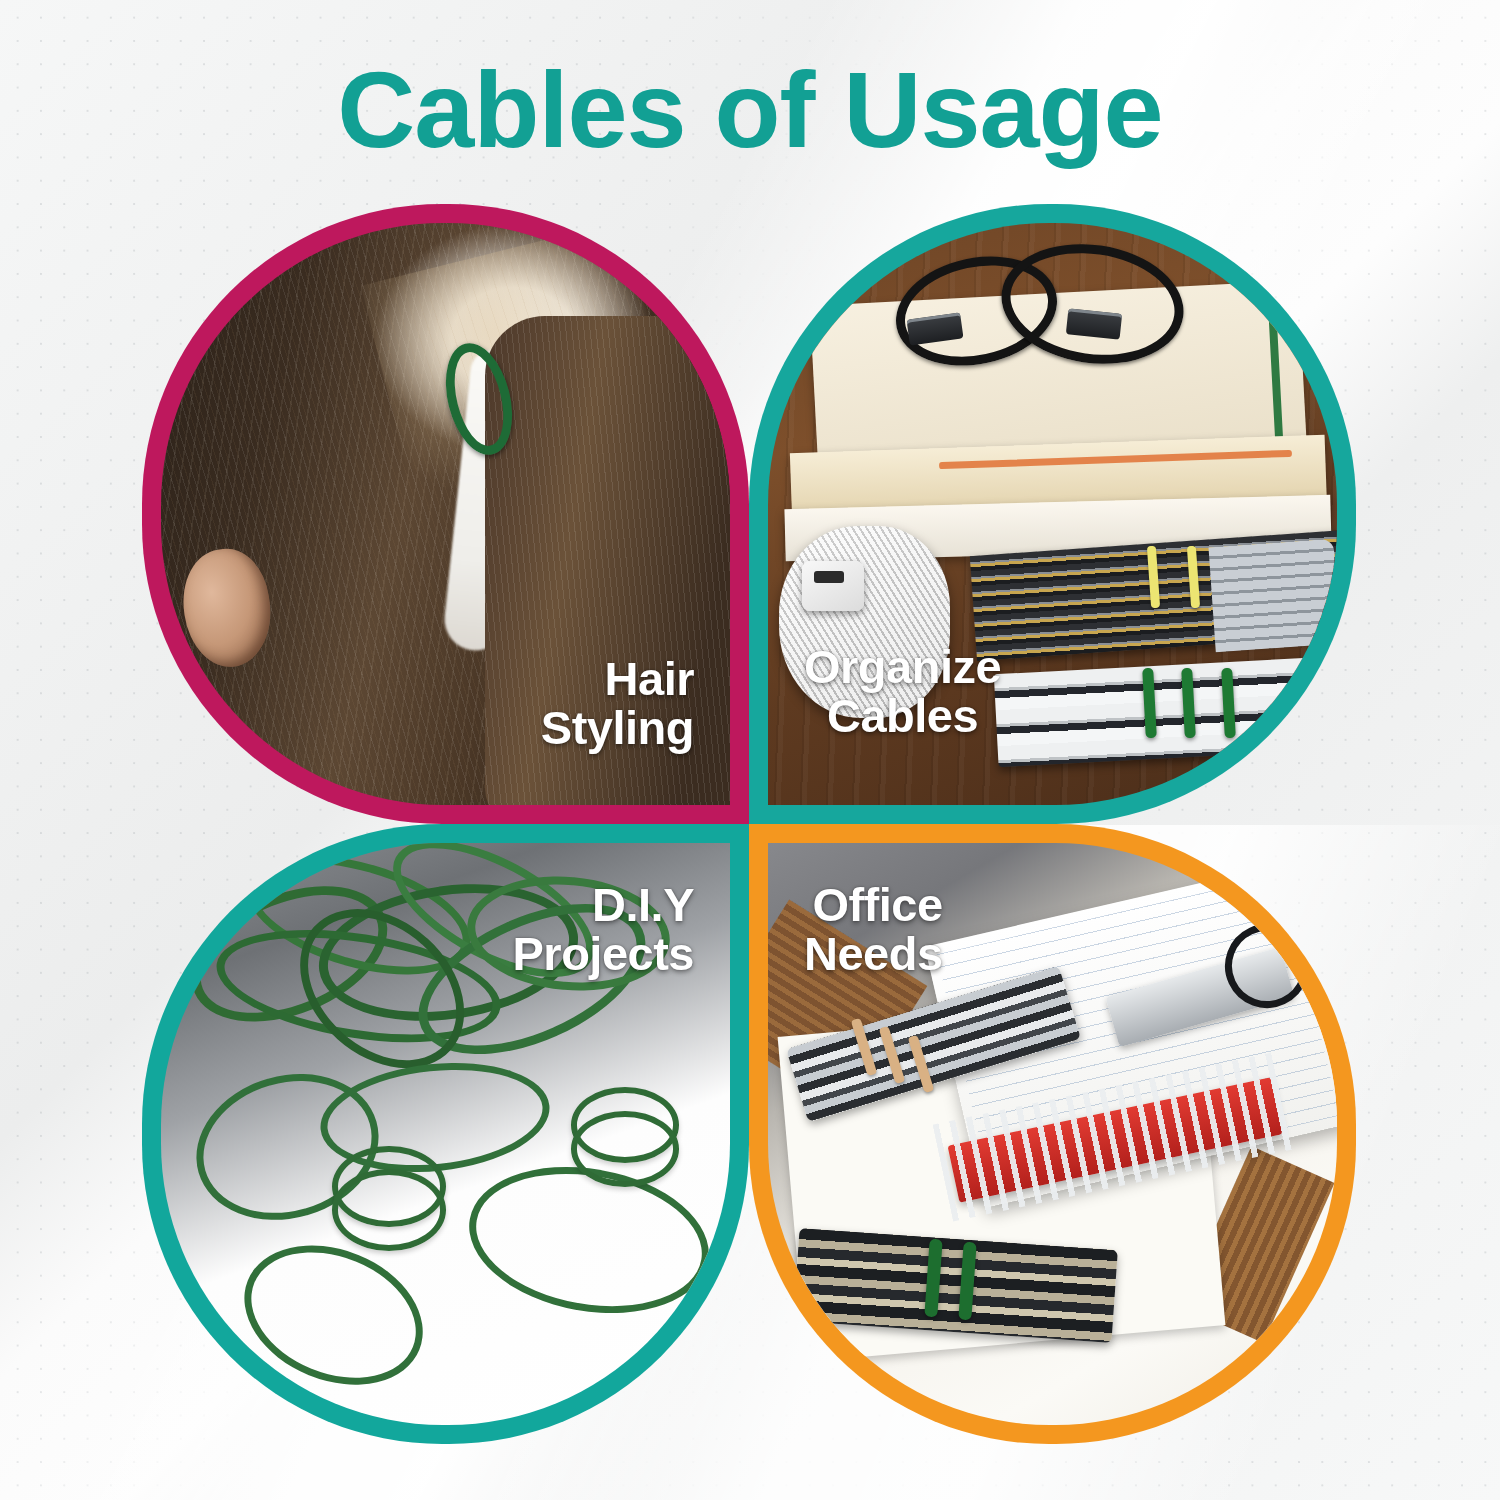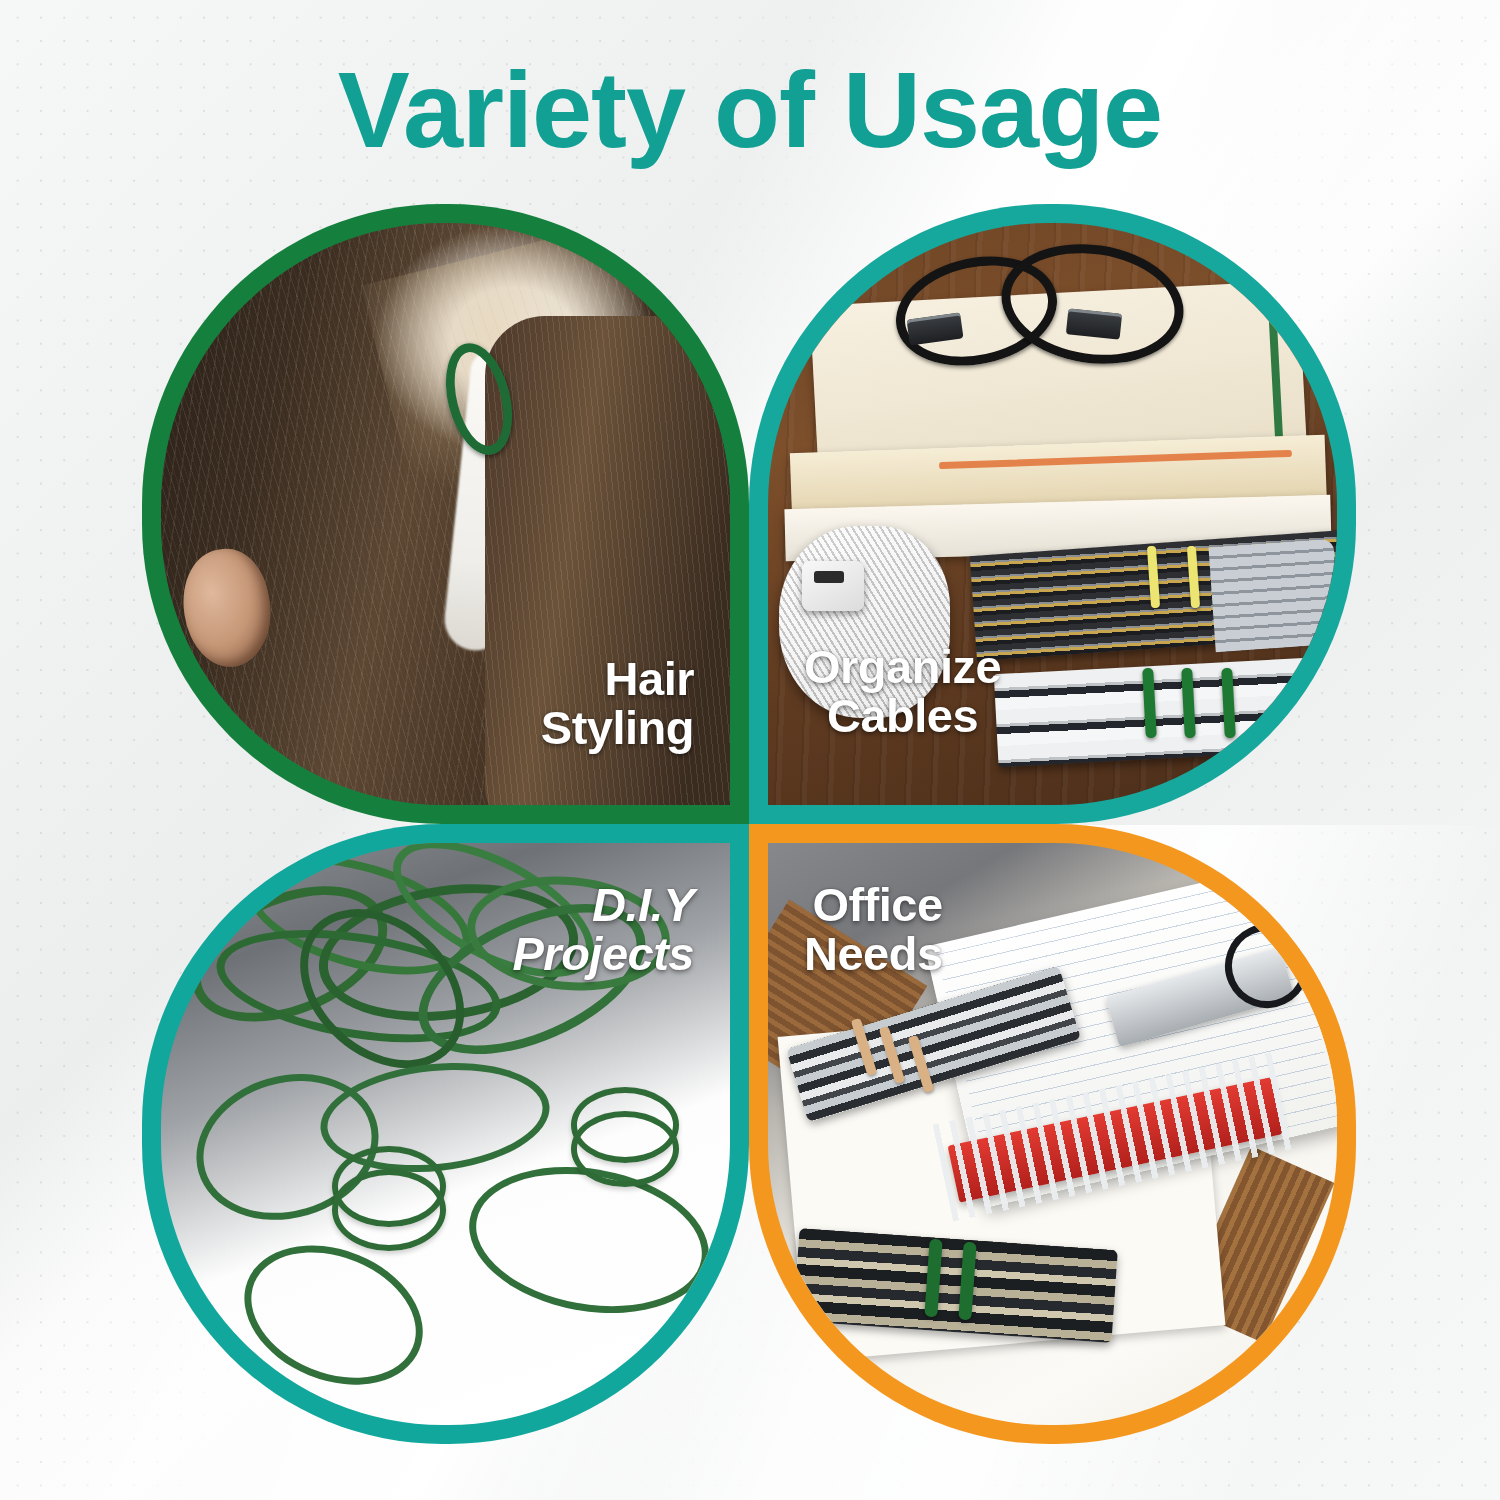--- a/index.html
+++ b/index.html
@@ -61,26 +61,26 @@
     position:absolute;
     width:607px;height:620px;
     box-sizing:border-box;
     overflow:hidden;
     padding:19px;
   }
   .petal .inner{
     position:relative;width:100%;height:100%;overflow:hidden;
   }
   
-  .p-tl{left:0;top:0;   border-radius:300px 300px 0 300px; background:#15803d;}
+  .p-tl{left:0;top:0;   border-radius:300px 300px 0 300px; background:#be185d;}
   .p-tl .inner{border-radius:282px 282px 0 282px;}
   .p-tr{left:607px;top:0; border-radius:300px 300px 300px 0; background:#16A79D;}
   .p-tr .inner{border-radius:282px 282px 282px 0;}
   .p-bl{left:0;top:620px; border-radius:300px 0 300px 300px; background:#12A79C;}
-  .p-bl .inner{border-radius:282px 0 282px 282px;font-style:italic;}
+  .p-bl .inner{border-radius:282px 0 282px 282px;}
   .p-br{left:607px;top:620px; border-radius:0 300px 300px 300px; background:#F4971F;}
   .p-br .inner{border-radius:0 282px 282px 282px;}
 
   
   .plabel{
     position:absolute;
     z-index:6;
     color:#ffffff;
     font-weight:700;
     font-size:47px;
@@ -360,21 +360,21 @@
 </head>
 <body>
 
 <div id="page">
 
   <div class="bg-base"></div>
   <div class="bg-dots"></div>
   <div class="bg-streak"></div>
   <div class="bg-streak2"></div>
 
-  <div class="title">Variety of Usage</div>
+  <div class="title">Cables of Usage</div>
 
   <div class="petals">
 
     <div class="petal p-tl">
       <div class="inner">
         <div class="scene">
           <div class="hair-bg"></div>
           <div class="hair-strands"></div>
           <div class="hair-strands2"></div>
           <div class="hair-high"></div>

